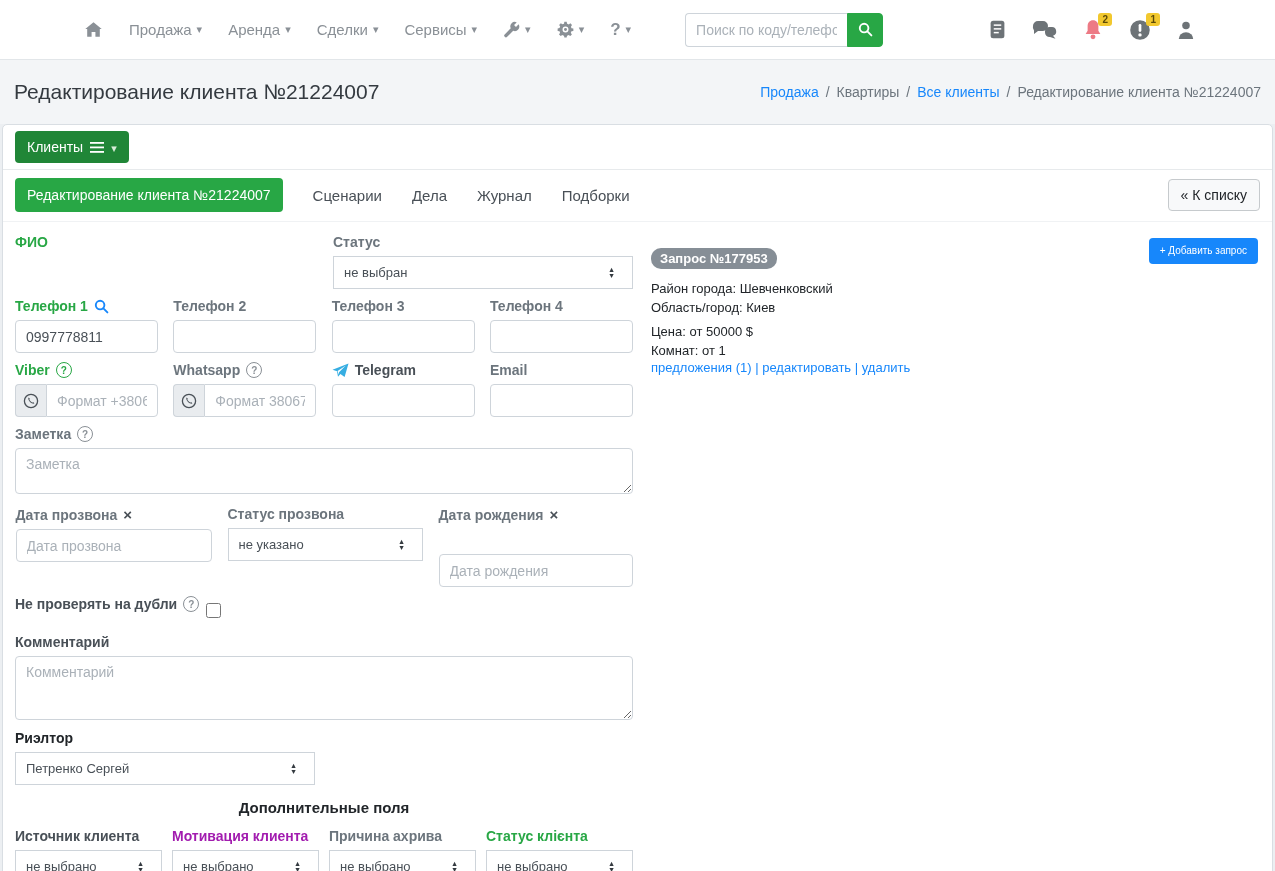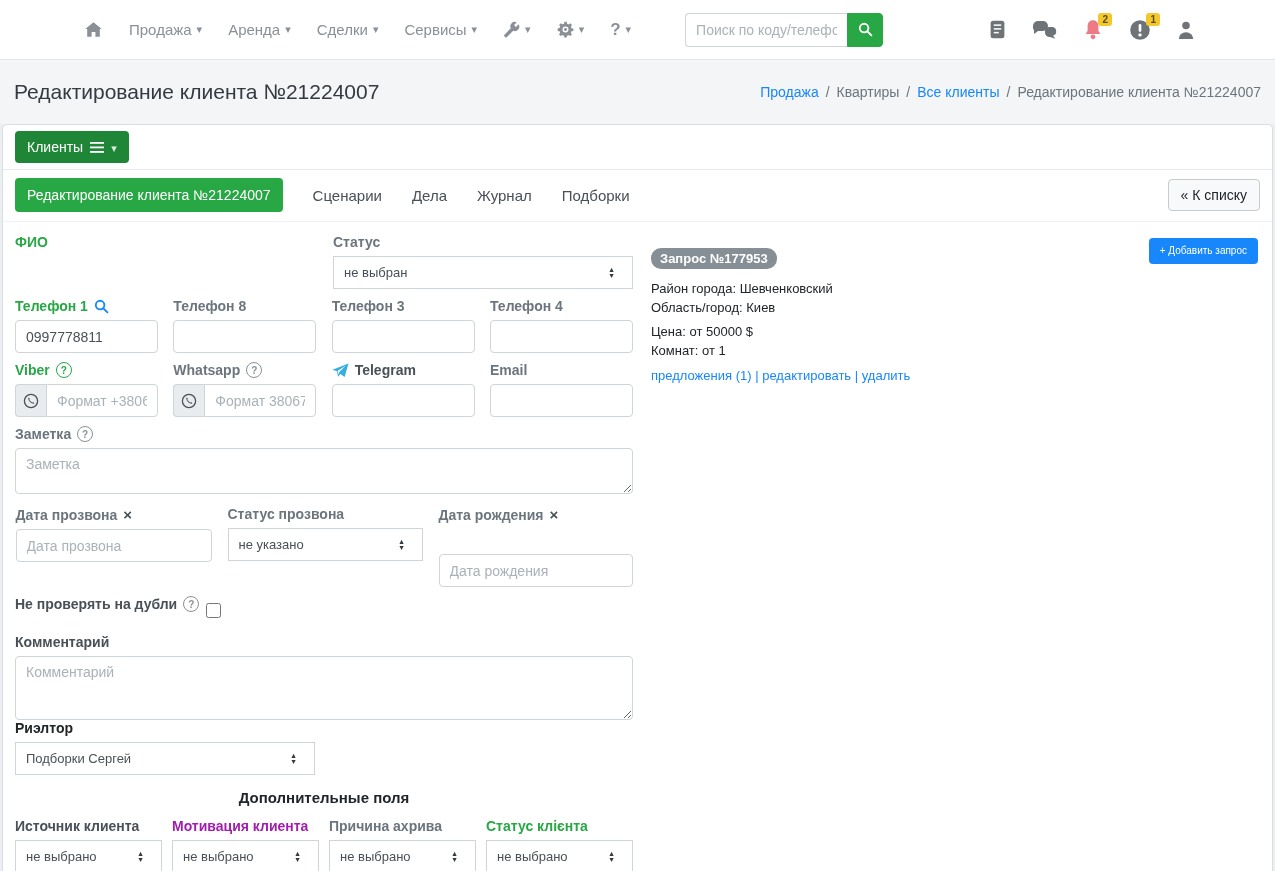--- a/index.html
+++ b/index.html
@@ -128,21 +128,21 @@
   .extra-heading { text-align: center; font-weight: bold; font-size: 15px; color: #212529; margin: 14px 0 12px 0; }
   
   .req-col { flex: 1; padding-left: 18px; position: relative; font-size: 13px; }
   .btn-add { position: absolute; top: 4px; right: 0; background: #1787fb; color: #fff; padding: 8px 11px; font-size: 10px; }
   .req-badge {
     display: inline-block; background: #868e96; color: #fff; font-weight: bold;
     font-size: 13px; padding: 3px 9px; border-radius: 10px; margin: 14px 0 10px 0; text-align: right;
   }
   .req-line { color: #212529; line-height: 19px; }
   .req-gap { height: 5px; }
-  .req-links { margin-top: 8px; color: #1787fb; }
+  .req-links { color: #1787fb; }
   .req-links a { color: #1787fb; text-decoration: none; cursor: pointer; }
   
   .panel-footer { display: flex; justify-content: center; gap: 28px; padding: 14px 0 16px 0; }
   .btn-green { background: #28a745; color: #fff; padding: 9px 13px; font-size: 15px; }
   .btn-blue { background: #1787fb; color: #fff; padding: 9px 13px; font-size: 15px; }
   .btn-gray { background: #6c757d; color: #fff; padding: 9px 13px; font-size: 15px; }
   svg { display: block; }
 </style>
 </head>
 <body>
@@ -290,21 +290,21 @@
           <span class="flabel green">
             <span>Телефон 1</span>
             <svg width="15" height="15" viewBox="0 0 16 16">
                 <circle cx="6.5" cy="6.5" r="4.6" fill="none" stroke="#1787fb" stroke-width="2"></circle>
                 <line x1="10" y1="10" x2="14.3" y2="14.3" stroke="#1787fb" stroke-width="2" stroke-linecap="round"></line>
               </svg>
           </span>
           <input class="tin" value="0997778811" style="">
         </div>
         <div class="fgroup w143">
-          <span class="flabel">Телефон 8</span>
+          <span class="flabel">Телефон 2</span>
           <input class="tin" value="" style="">
         </div>
         <div class="fgroup w143">
           <span class="flabel">Телефон 3</span>
           <input class="tin" value="" style="">
         </div>
         <div class="fgroup w143">
           <span class="flabel">Телефон 4</span>
           <input class="tin" value="" style="">
         </div>
@@ -389,29 +389,29 @@
       </div>
 
       <div class="chk-row">
         <span class="flabel" style="margin-bottom:12px">
           <span style="color:#495057">Не проверять на дубли</span>
           <span class="qmark"></span>
         </span>
         <input type="checkbox" style="">
       </div>
 
-      <div class="fgroup" style="">
+      <div class="fgroup" style="margin-bottom:10px">
         <span class="flabel" style="color:#495057">Комментарий</span>
         <textarea class="tin" rows="3" style="height: 64px;" placeholder="Комментарий"></textarea>
       </div>
 
       <div class="fgroup w300" style="margin-bottom:8px">
         <span class="flabel" style="color:#212529">Риэлтор</span>
         <div class="sel">
-          <span>Подборки Сергей</span>
+          <span>Петренко Сергей</span>
           <span class="sel-arrows"></span>
         </div>
       </div>
 
       <div class="extra-heading">Дополнительные поля</div>
       <div class="frow" style="margin-bottom:0">
         <div class="fgroup w147">
           <span class="flabel" style="color:#495057">Источник клиента</span>
           <div class="sel">
             <span>не выбрано</span>

